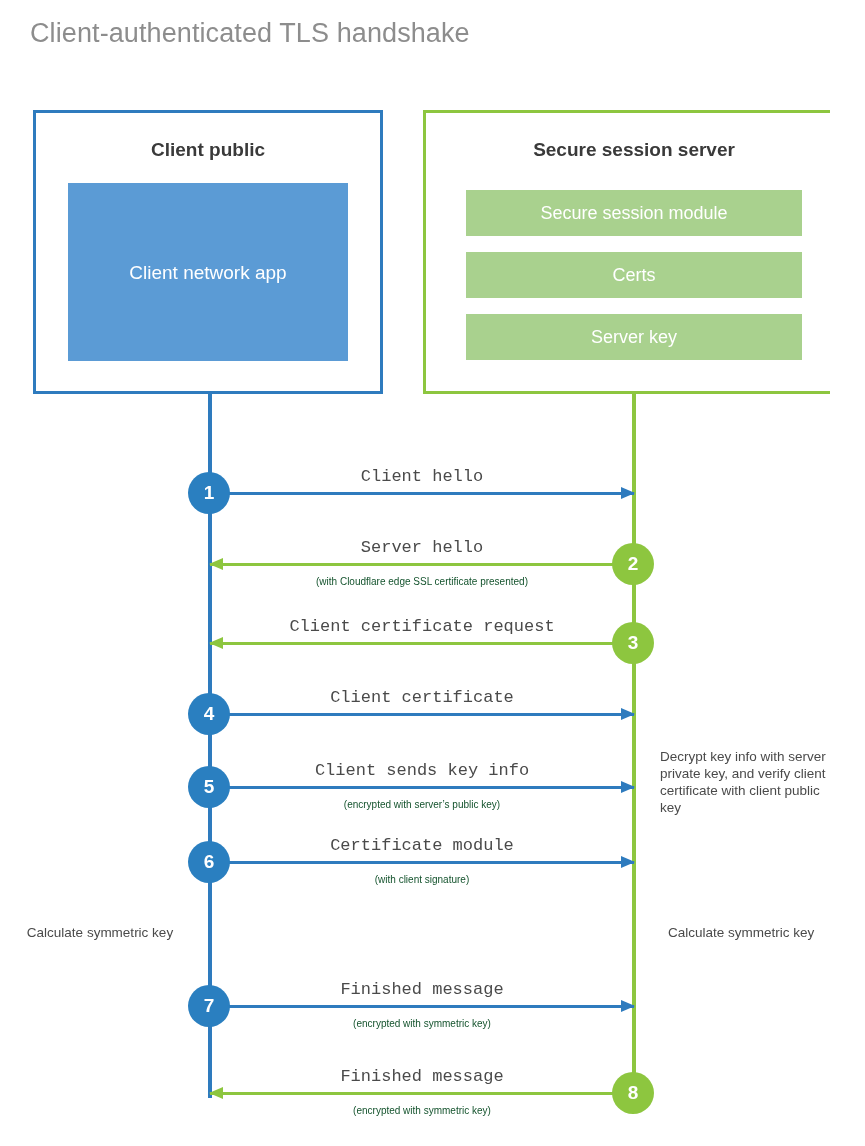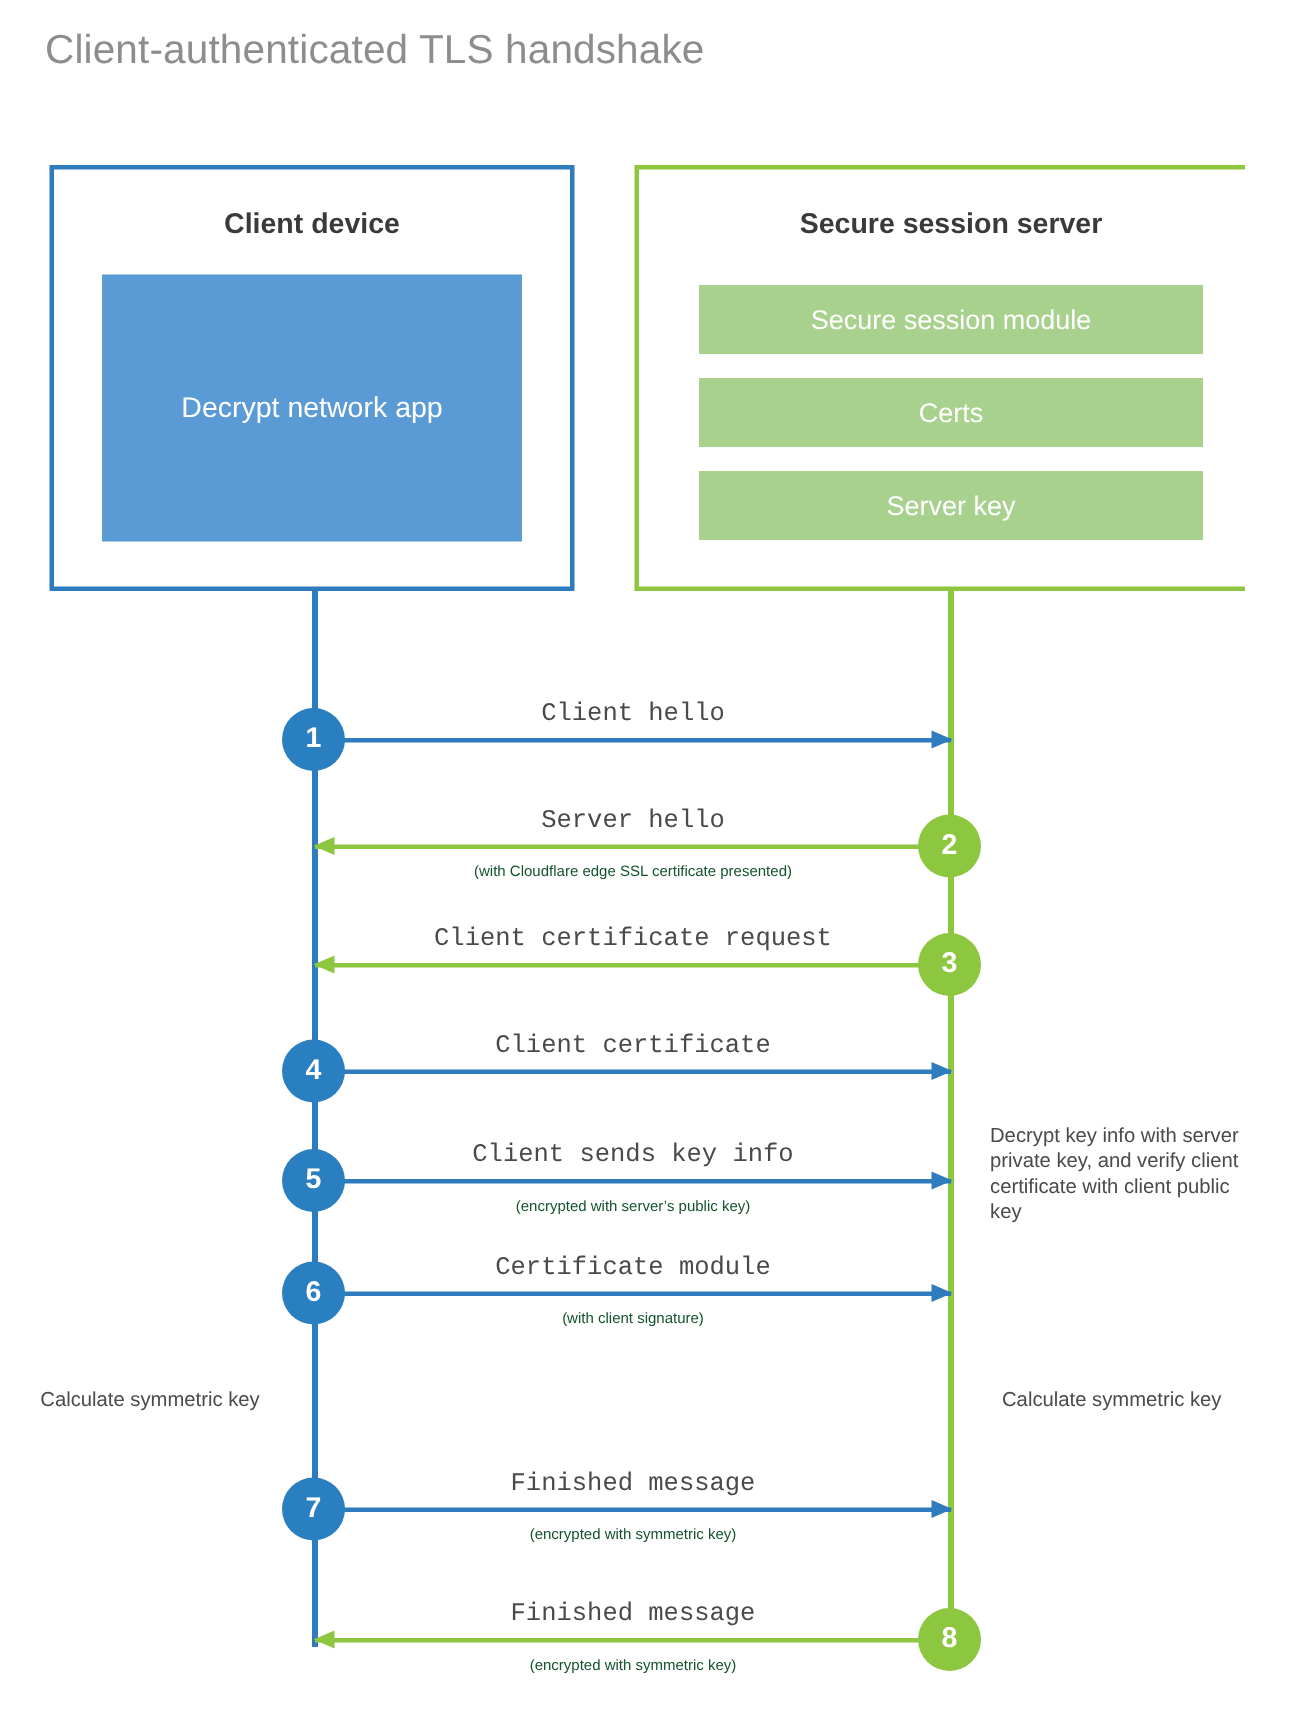--- a/index.html
+++ b/index.html
@@ -207,22 +207,22 @@
   }
 </style>
 </head>
 <body>
 
 <div id="page">
 
   <div id="diagram-title">Client-authenticated TLS handshake</div>
 
   <div class="actor-box" id="client-device-box">
-    <div class="actor-title">Client device</div>
-    <div id="client-network-app">Decrypt network app</div>
+    <div class="actor-title">Client public</div>
+    <div id="client-network-app">Client network app</div>
   </div>
 
   <div class="actor-box" id="secure-session-server-box">
     <div class="actor-title">Secure session server</div>
     <div class="server-block" id="server-block-0">Secure session module</div>
     <div class="server-block" id="server-block-1">Certs</div>
     <div class="server-block" id="server-block-2">Server key</div>
   </div>
 
   <div class="lifeline" id="client-lifeline"></div>

